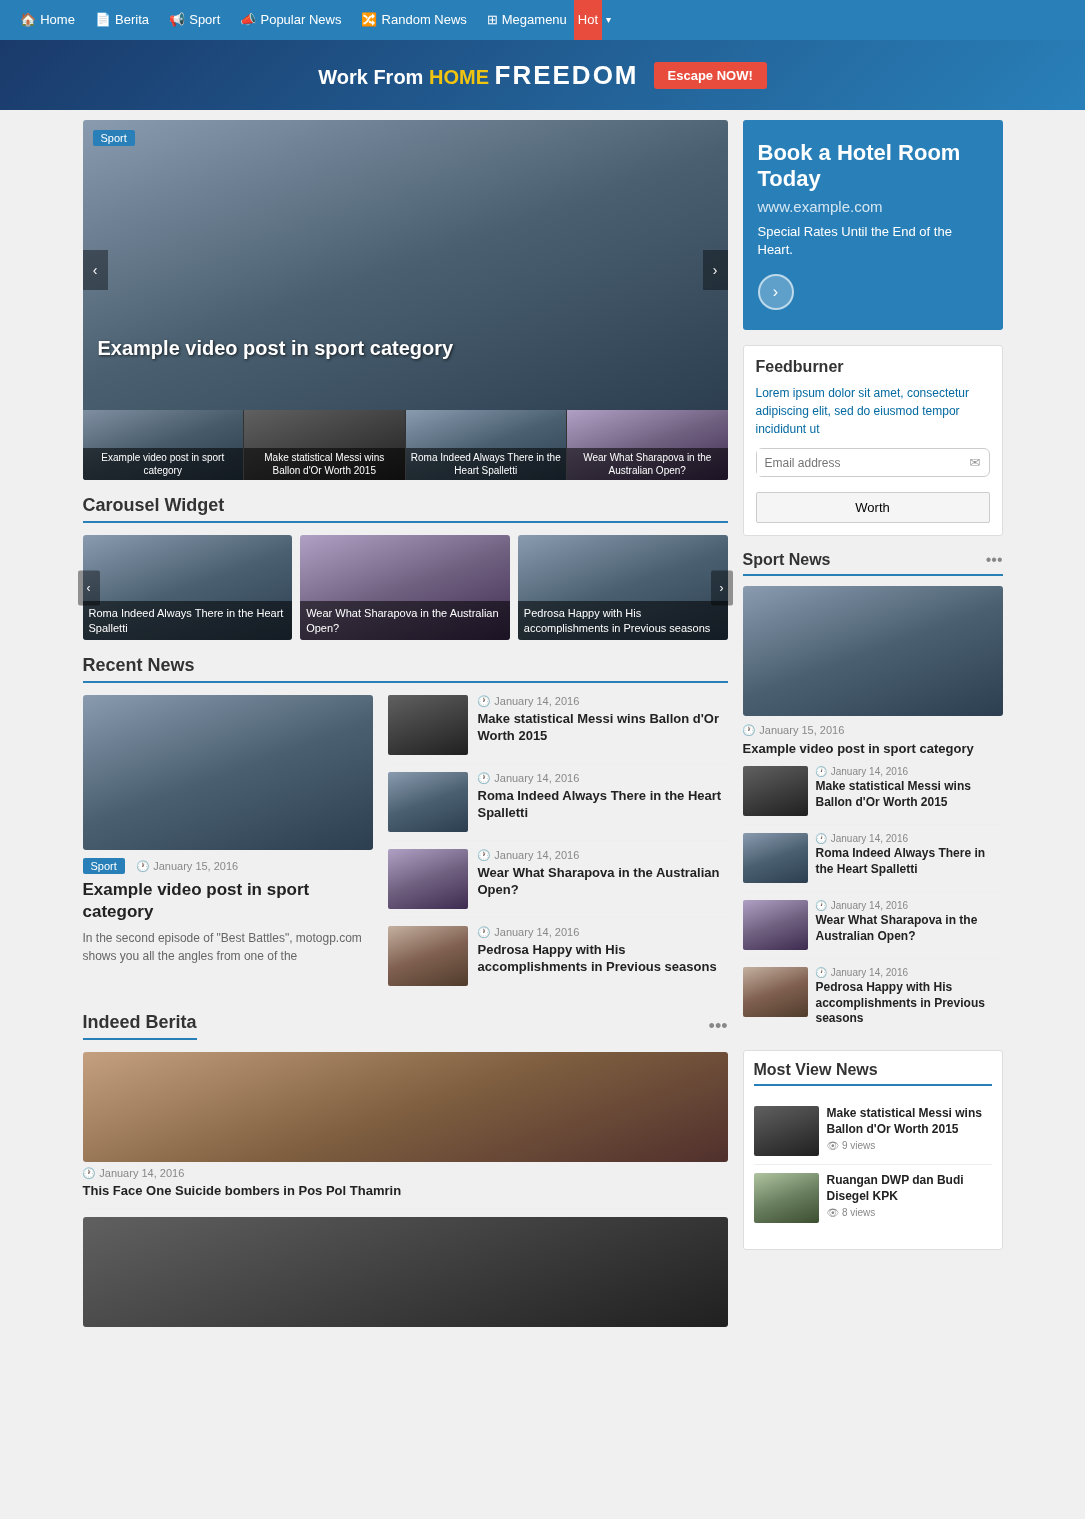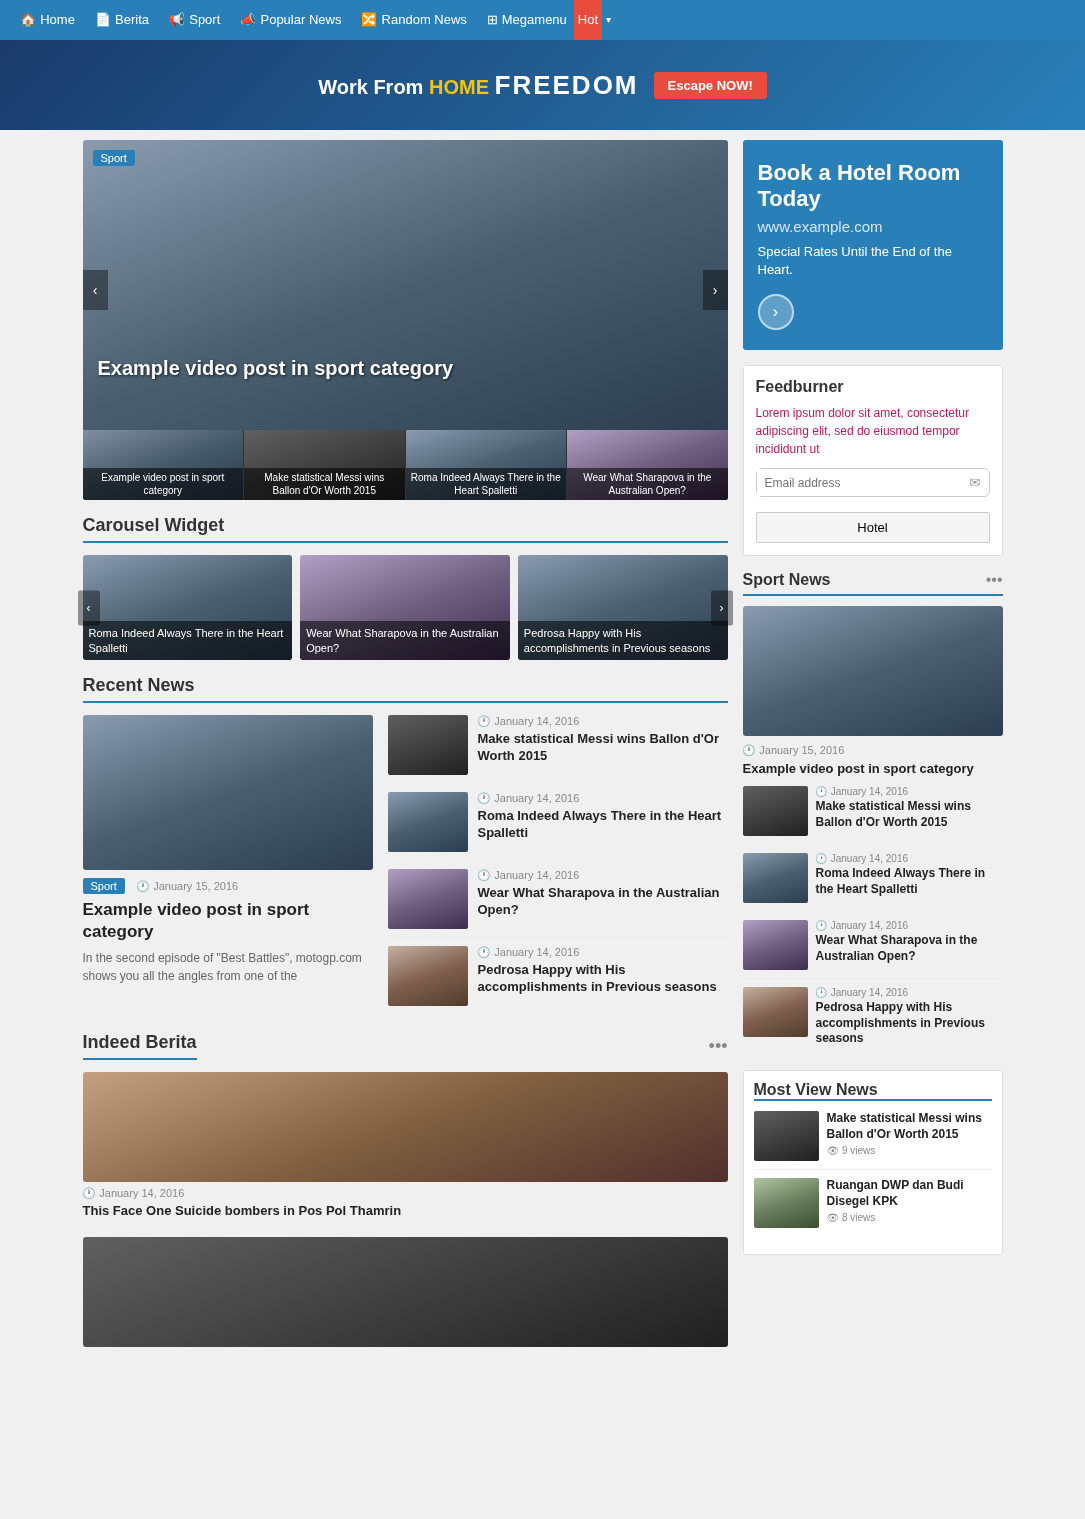--- a/index.html
+++ b/index.html
@@ -5,21 +5,21 @@
     * { box-sizing: border-box; margin: 0; padding: 0; }
     body { font-family: Arial, sans-serif; font-size: 13px; background: #f0f0f0; color: #333; }
     
     
     .navbar { background: #2980b9; display: flex; align-items: center; padding: 0 10px; height: 40px; }
     .navbar a { color: #fff; text-decoration: none; padding: 0 10px; font-size: 13px; display: flex; align-items: center; gap: 4px; height: 40px; line-height: 40px; }
     .navbar .hot-badge { background: #e74c3c; color: #fff; font-size: 13px; padding: 1px 4px; border-radius: 2px; margin-left: 3px; }
     .navbar .chevron { font-size: 10px; }
 
     
-    .banner { width: 100%; height: 90px; background: linear-gradient(135deg, #1a3a6b, #2980b9); display: flex; align-items: center; justify-content: center; overflow: hidden; position: relative; }
+    .banner { width: 100%; height: 70px; background: linear-gradient(135deg, #1a3a6b, #2980b9); display: flex; align-items: center; justify-content: center; overflow: hidden; position: relative; }
     .banner-text { color: #fff; font-size: 20px; font-weight: bold; }
     .banner-text .home { color: #f1c40f; }
     .banner-text .freedom { font-size: 26px; letter-spacing: 2px; }
     .banner-btn { background: #e74c3c; color: #fff; padding: 6px 14px; border-radius: 3px; font-size: 13px; margin-left: 15px; font-weight: bold; }
 
     
     .container { max-width: 940px; margin: 10px auto; padding: 0 10px; display: flex; gap: 15px; }
     .main { flex: 1; min-width: 0; }
     .sidebar { width: 260px; flex-shrink: 0; }
 
@@ -84,42 +84,42 @@
 
     
     .sidebar-ad { background: #2980b9; border-radius: 3px; padding: 20px 15px; color: #fff; margin-bottom: 15px; position: relative; overflow: hidden; }
     .sidebar-ad-title { font-size: 22px; font-weight: bold; margin-bottom: 5px; line-height: 1.2; }
     .sidebar-ad-url { font-size: 15px; opacity: 0.8; margin-bottom: 8px; }
     .sidebar-ad-desc { font-size: 13px; line-height: 1.4; margin-bottom: 15px; }
     .sidebar-ad-btn { background: rgba(255,255,255,0.25); border: 2px solid rgba(255,255,255,0.6); color: #fff; width: 36px; height: 36px; border-radius: 50%; display: flex; align-items: center; justify-content: center; font-size: 16px; cursor: pointer; }
 
     .feedburner-box { background: #fff; border: 1px solid #ddd; border-radius: 3px; padding: 12px; margin-bottom: 15px; }
     .feedburner-title { font-size: 16px; font-weight: bold; margin-bottom: 8px; }
-    .feedburner-desc { font-size: 12px; color: #be185d; margin-bottom: 10px; line-height: 1.5; }
+    .feedburner-desc { font-size: 12px; color: #0369a1; margin-bottom: 10px; line-height: 1.5; }
     .feedburner-input-row { display: flex; border: 1px solid #ccc; border-radius: 6px; margin-bottom: 15px; }
     .feedburner-input { flex: 1; border: none; padding: 6px 8px; font-size: 12px; outline: none; color: #999; }
     .feedburner-email-icon { padding: 6px 8px; color: #999; display: flex; align-items: center; }
     .feedburner-submit { width: 100%; background: #f5f5f5; border: 1px solid #ccc; padding: 7px; font-size: 13px; cursor: pointer; border-radius: 2px; }
 
     .sport-news-header { display: flex; justify-content: space-between; align-items: center; border-bottom: 2px solid #2980b9; padding-bottom: 5px; margin-bottom: 10px; }
     .sport-news-title { font-size: 16px; font-weight: bold; }
     .sport-news-dots { color: #888; font-size: 16px; cursor: pointer; }
 
     .sport-main-img { width: 100%; height: 130px; background: linear-gradient(160deg, #8a9bb0 0%, #4a6070 40%, #2c3e50 100%); border-radius: 3px; margin-bottom: 8px; }
     .sport-main-date { color: #888; font-size: 11px; margin-bottom: 4px; }
     .sport-main-title { font-size: 13px; font-weight: bold; color: #222; margin-bottom: 10px; }
     .sport-list-item { display: flex; gap: 8px; align-items: flex-start; border-bottom: 1px solid #eee; padding-bottom: 8px; margin-bottom: 8px; }
     .sport-list-item:last-child { border-bottom: none; }
     .sport-list-thumb { width: 65px; height: 50px; flex-shrink: 0; border-radius: 2px; overflow: hidden; }
     .sport-list-info { flex: 1; }
     .sport-list-date { color: #888; font-size: 10px; margin-bottom: 2px; }
     .sport-list-title { font-size: 12px; font-weight: bold; color: #222; line-height: 1.3; }
 
     .most-view-section { background: #fff; border: 1px solid #ddd; border-radius: 3px; padding: 10px; margin-top: 15px; }
-    .most-view-header { font-size: 16px; font-weight: bold; border-bottom: 2px solid #2980b9; margin-bottom: 10px; }
+    .most-view-header { font-size: 16px; font-weight: bold; border-bottom: 2px solid #2980b9; padding-bottom: 5px; margin-bottom: 20px; }
     .most-view-item { display: flex; gap: 8px; align-items: flex-start; border-bottom: 1px solid #eee; padding-bottom: 8px; margin-bottom: 8px; }
     .most-view-item:last-child { border-bottom: none; }
     .most-view-thumb { width: 65px; height: 50px; flex-shrink: 0; border-radius: 2px; overflow: hidden; }
     .most-view-info { flex: 1; }
     .most-view-title { font-size: 12px; font-weight: bold; color: #222; margin-bottom: 3px; line-height: 1.3; }
     .most-view-count { color: #888; font-size: 10px; }
 
     
     .img-sport { background: linear-gradient(160deg, #8a9bb0, #4a6070, #2c3e50); }
     .img-berita { background: linear-gradient(160deg, #b0c4a0, #6a8060, #3c4e30); }
@@ -277,21 +277,21 @@
       <button class="sidebar-ad-btn">›</button>
     </div>
 
     <div class="feedburner-box">
       <div class="feedburner-title">Feedburner</div>
       <div class="feedburner-desc">Lorem ipsum dolor sit amet, consectetur adipiscing elit, sed do eiusmod tempor incididunt ut</div>
       <div class="feedburner-input-row">
         <input class="feedburner-input" type="email" placeholder="Email address" style="">
         <span class="feedburner-email-icon">✉</span>
       </div>
-      <button class="feedburner-submit">Hotel</button>
+      <button class="feedburner-submit">Worth</button>
     </div>
 
     <div>
       <div class="sport-news-header">
         <span class="sport-news-title">Sport News</span>
         <span class="sport-news-dots">•••</span>
       </div>
       <div class="sport-main-img img-sport"></div>
       <div class="sport-main-date">🕐 <span>January 15, 2016</span></div>
       <div class="sport-main-title">Example video post in sport category</div>

